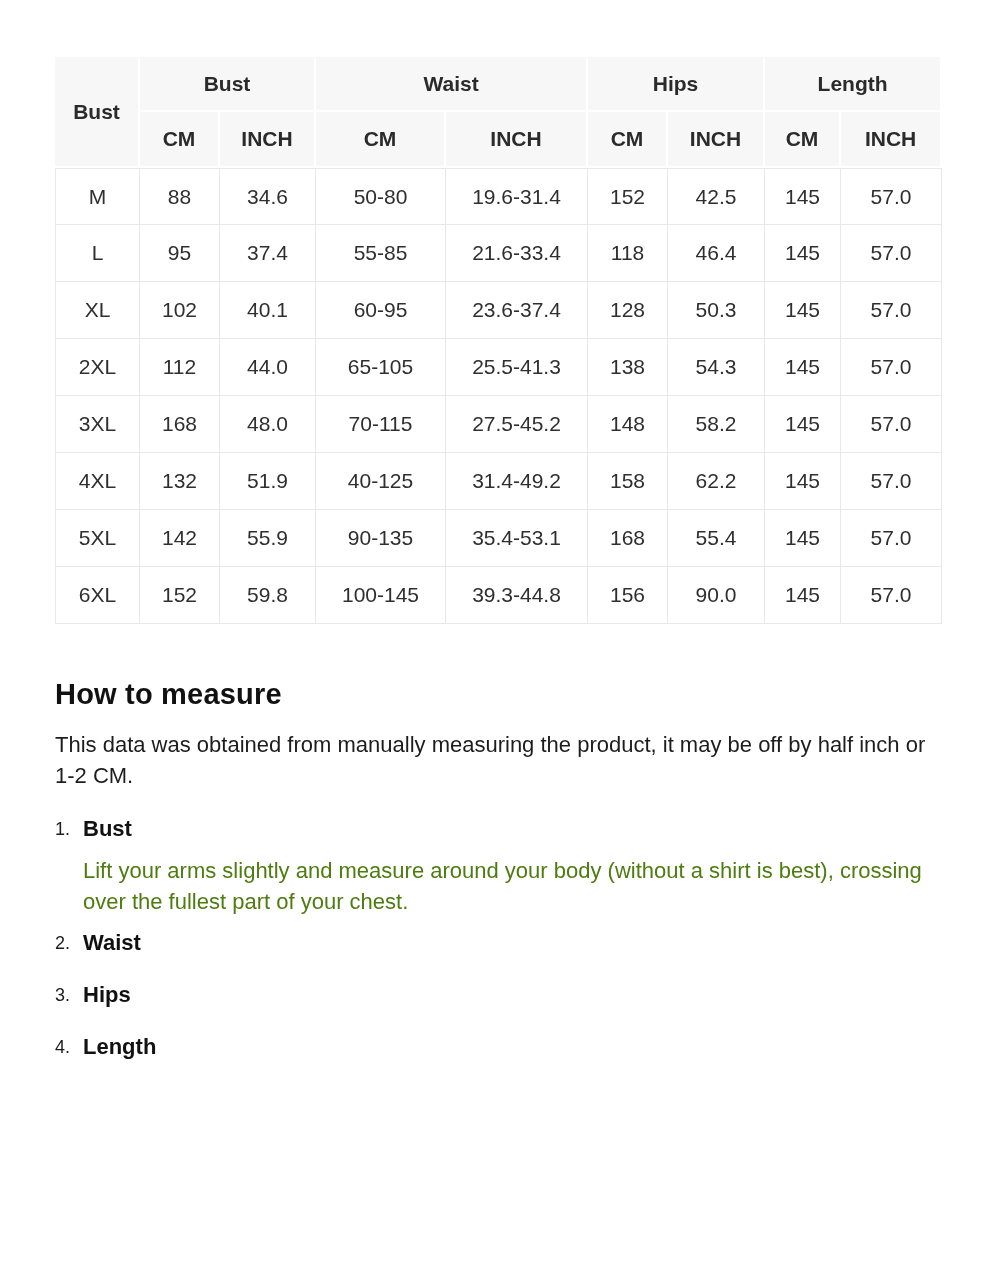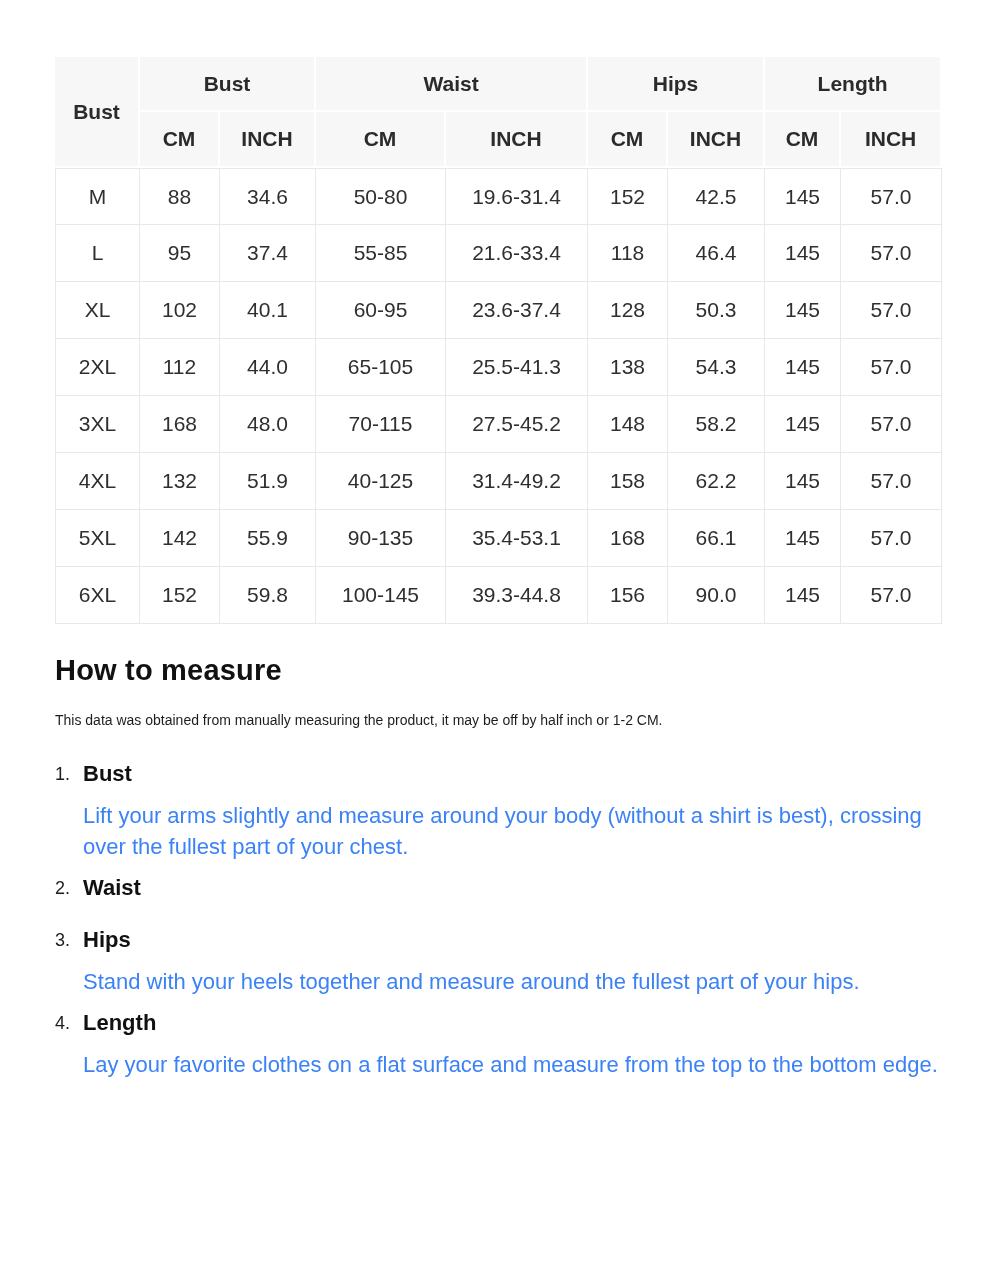--- a/index.html
+++ b/index.html
@@ -47,31 +47,31 @@
     vertical-align: middle;
     height: 57px;
     padding: 0;
     border-right: 1px solid #e8e8e8;
     border-bottom: 1px solid #e8e8e8;
   }
   table.size-chart td:first-child { border-left: 1px solid #e8e8e8; }
   table.size-chart tbody tr:first-child td { border-top: 1px solid #e8e8e8; }
 
   
-  .howto { margin-top: 30px; }
+  .howto { margin-top: 54px; }
   .howto h2 {
     margin: 0 0 18px 0;
     font-size: 29px;
     font-weight: bold;
     color: #111111;
     letter-spacing: 0.2px;
   }
   .howto .intro {
     margin: 0 0 22px 0;
-    font-size: 14px;
+    font-size: 22px;
     line-height: 31px;
     color: #1d1d1d;
     max-width: 895px;
   }
   ol.steps {
     list-style: none;
     margin: 0;
     padding: 0;
   }
   ol.steps li {
@@ -90,21 +90,21 @@
   ol.steps .step-term {
     font-size: 22px;
     font-weight: bold;
     line-height: 31px;
     color: #111111;
     margin-bottom: 11px;
   }
   ol.steps .step-desc {
     font-size: 22px;
     line-height: 31px;
-    color: #3b82f6;
+    color: #4d7c0f;
   }
 </style>
 </head>
 <body>
 
 <div class="page">
 
   <table class="size-chart">
     <colgroup>
       <col style="width:85px">
@@ -203,21 +203,21 @@
           <td>145</td>
           <td>57.0</td>
         </tr>
         <tr>
           <td>5XL</td>
           <td>142</td>
           <td>55.9</td>
           <td>90-135</td>
           <td>35.4-53.1</td>
           <td>168</td>
-          <td>66.1</td>
+          <td>55.4</td>
           <td>145</td>
           <td>57.0</td>
         </tr>
         <tr>
           <td>6XL</td>
           <td>152</td>
           <td>59.8</td>
           <td>100-145</td>
           <td>39.3-44.8</td>
           <td>156</td>
@@ -242,26 +242,24 @@
       <li>
         <span class="step-num">2.</span>
         <div class="step-body">
           <div class="step-term">Waist</div>
         </div>
       </li>
       <li>
         <span class="step-num">3.</span>
         <div class="step-body">
           <div class="step-term">Hips</div>
-          <div class="step-desc">Stand with your heels together and measure around the fullest part of your hips.</div>
         </div>
       </li>
       <li>
         <span class="step-num">4.</span>
         <div class="step-body">
           <div class="step-term">Length</div>
-          <div class="step-desc">Lay your favorite clothes on a flat surface and measure from the top to the bottom edge.</div>
         </div>
       </li>
     </ol>
   </section>
 
 </div>
 
 </body></html>

